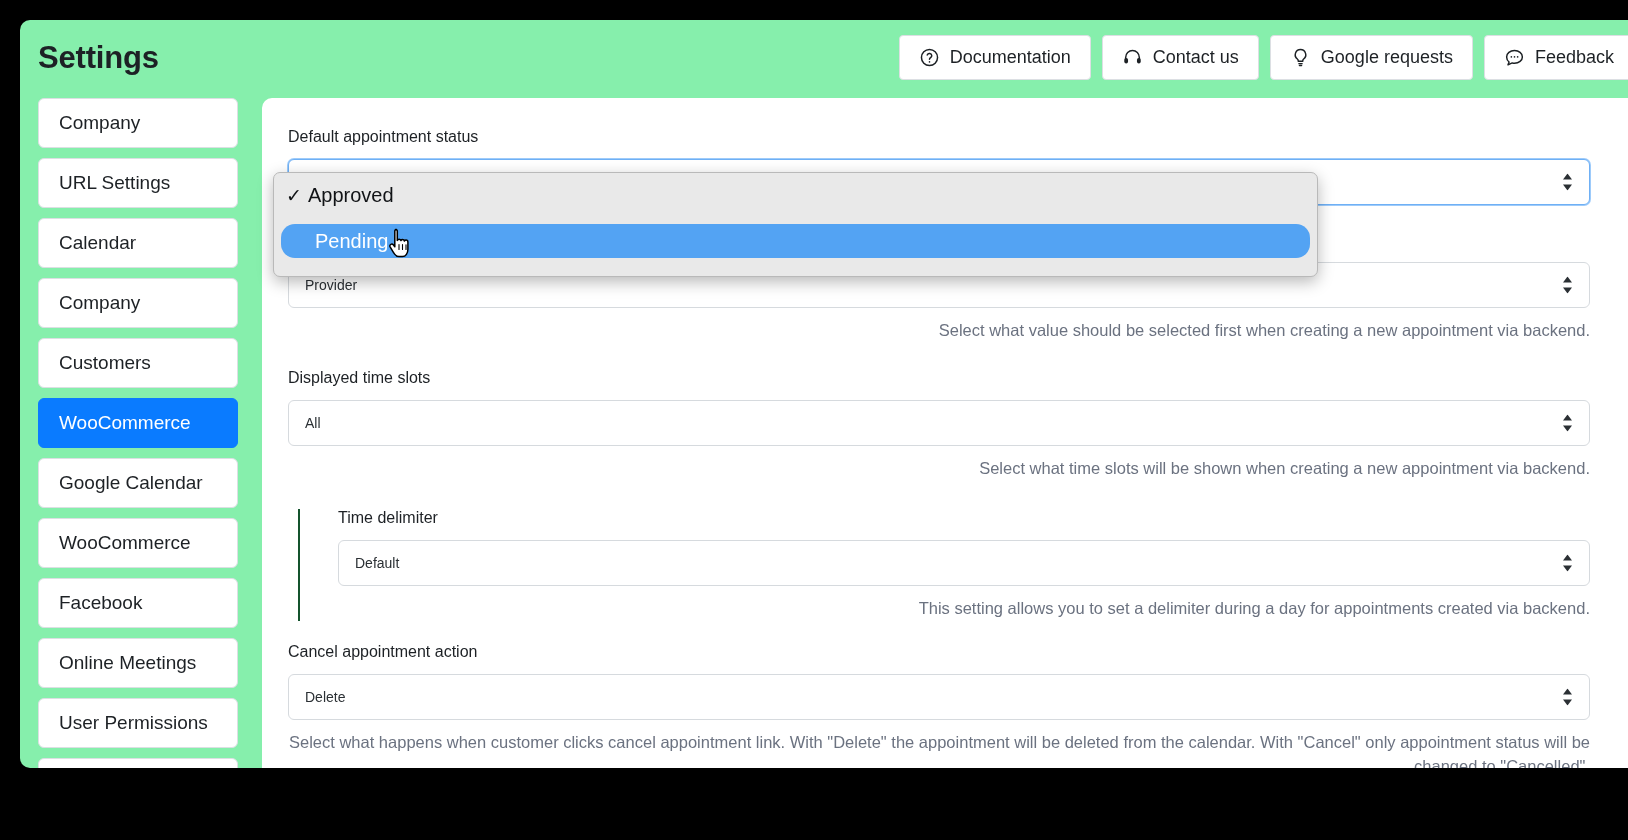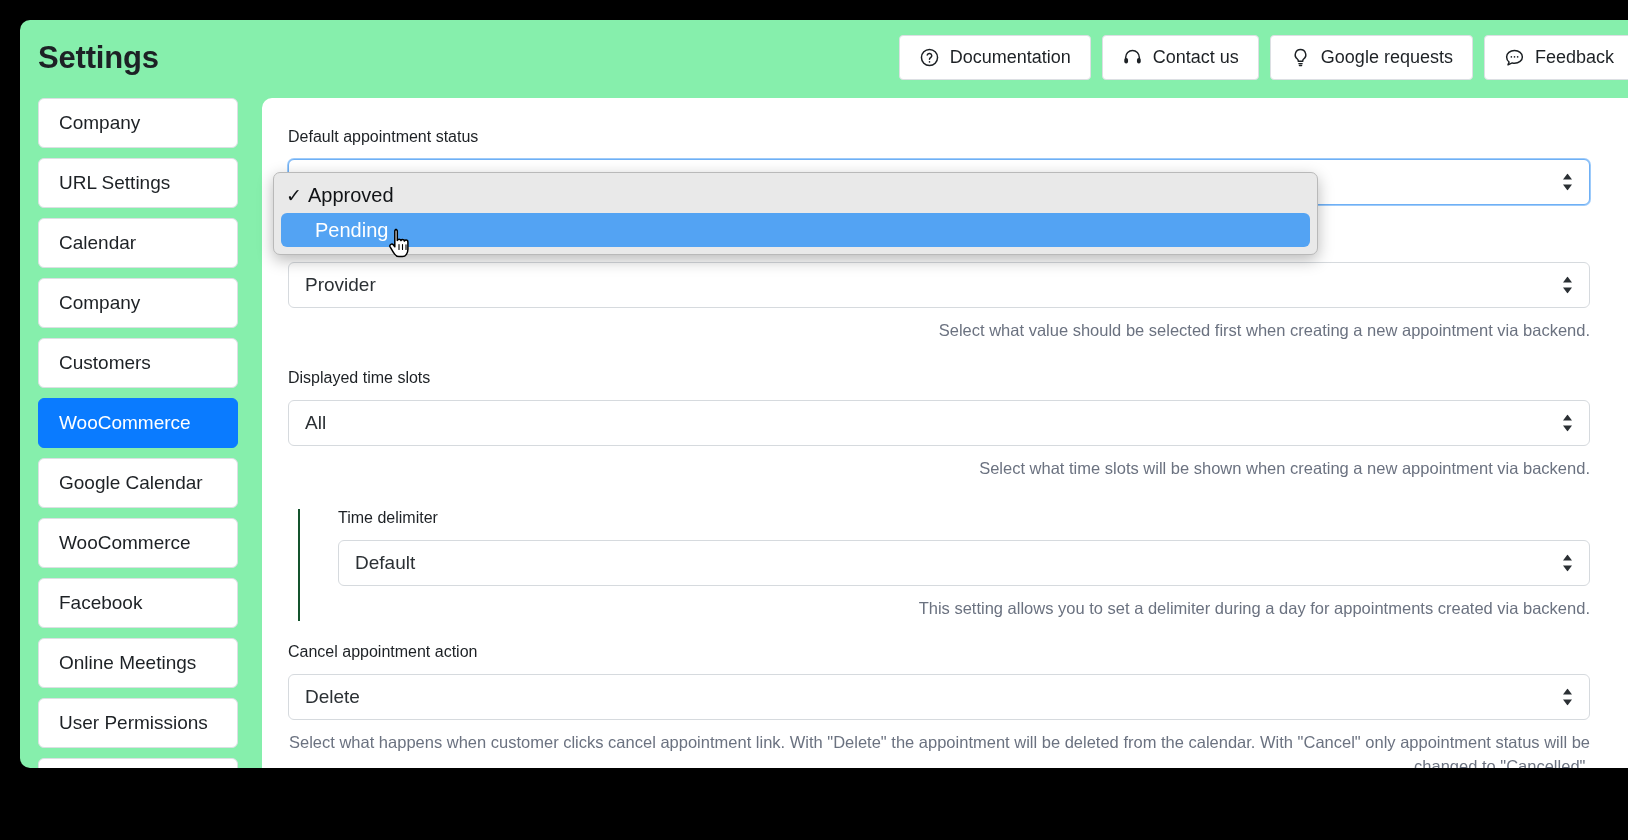--- a/index.html
+++ b/index.html
@@ -136,21 +136,21 @@
 
   .select {
     position: relative;
     height: 46px;
     background: #ffffff;
     border: 1px solid #d6dade;
     border-radius: 6px;
     display: flex;
     align-items: center;
     padding-left: 16px;
-    font-size: 19px;
+    font-size: 14px;
     color: #2b3034;
     cursor: pointer;
   }
 
   .select.focused {
     border-color: #6fb0f5;
     box-shadow: 0 0 0 1px #9ecbfa;
   }
 
   .stepper {
@@ -206,22 +206,22 @@
 
   .dd-opt .tick {
     width: 22px;
     font-size: 19px;
     color: #111316;
   }
 
   .dd-opt.sel {
     background: #53a3f3;
     color: #ffffff;
-    margin: 1px 7px;
-    border-radius: 6px;
+    margin: 12px 7px;
+    border-radius: 14px;
   }
 
   .dd-opt.sel .tick { color: #ffffff; }
 
   .cursor {
     position: absolute;
     left: 368px;
     top: 208px;
     z-index: 60;
     pointer-events: none;

